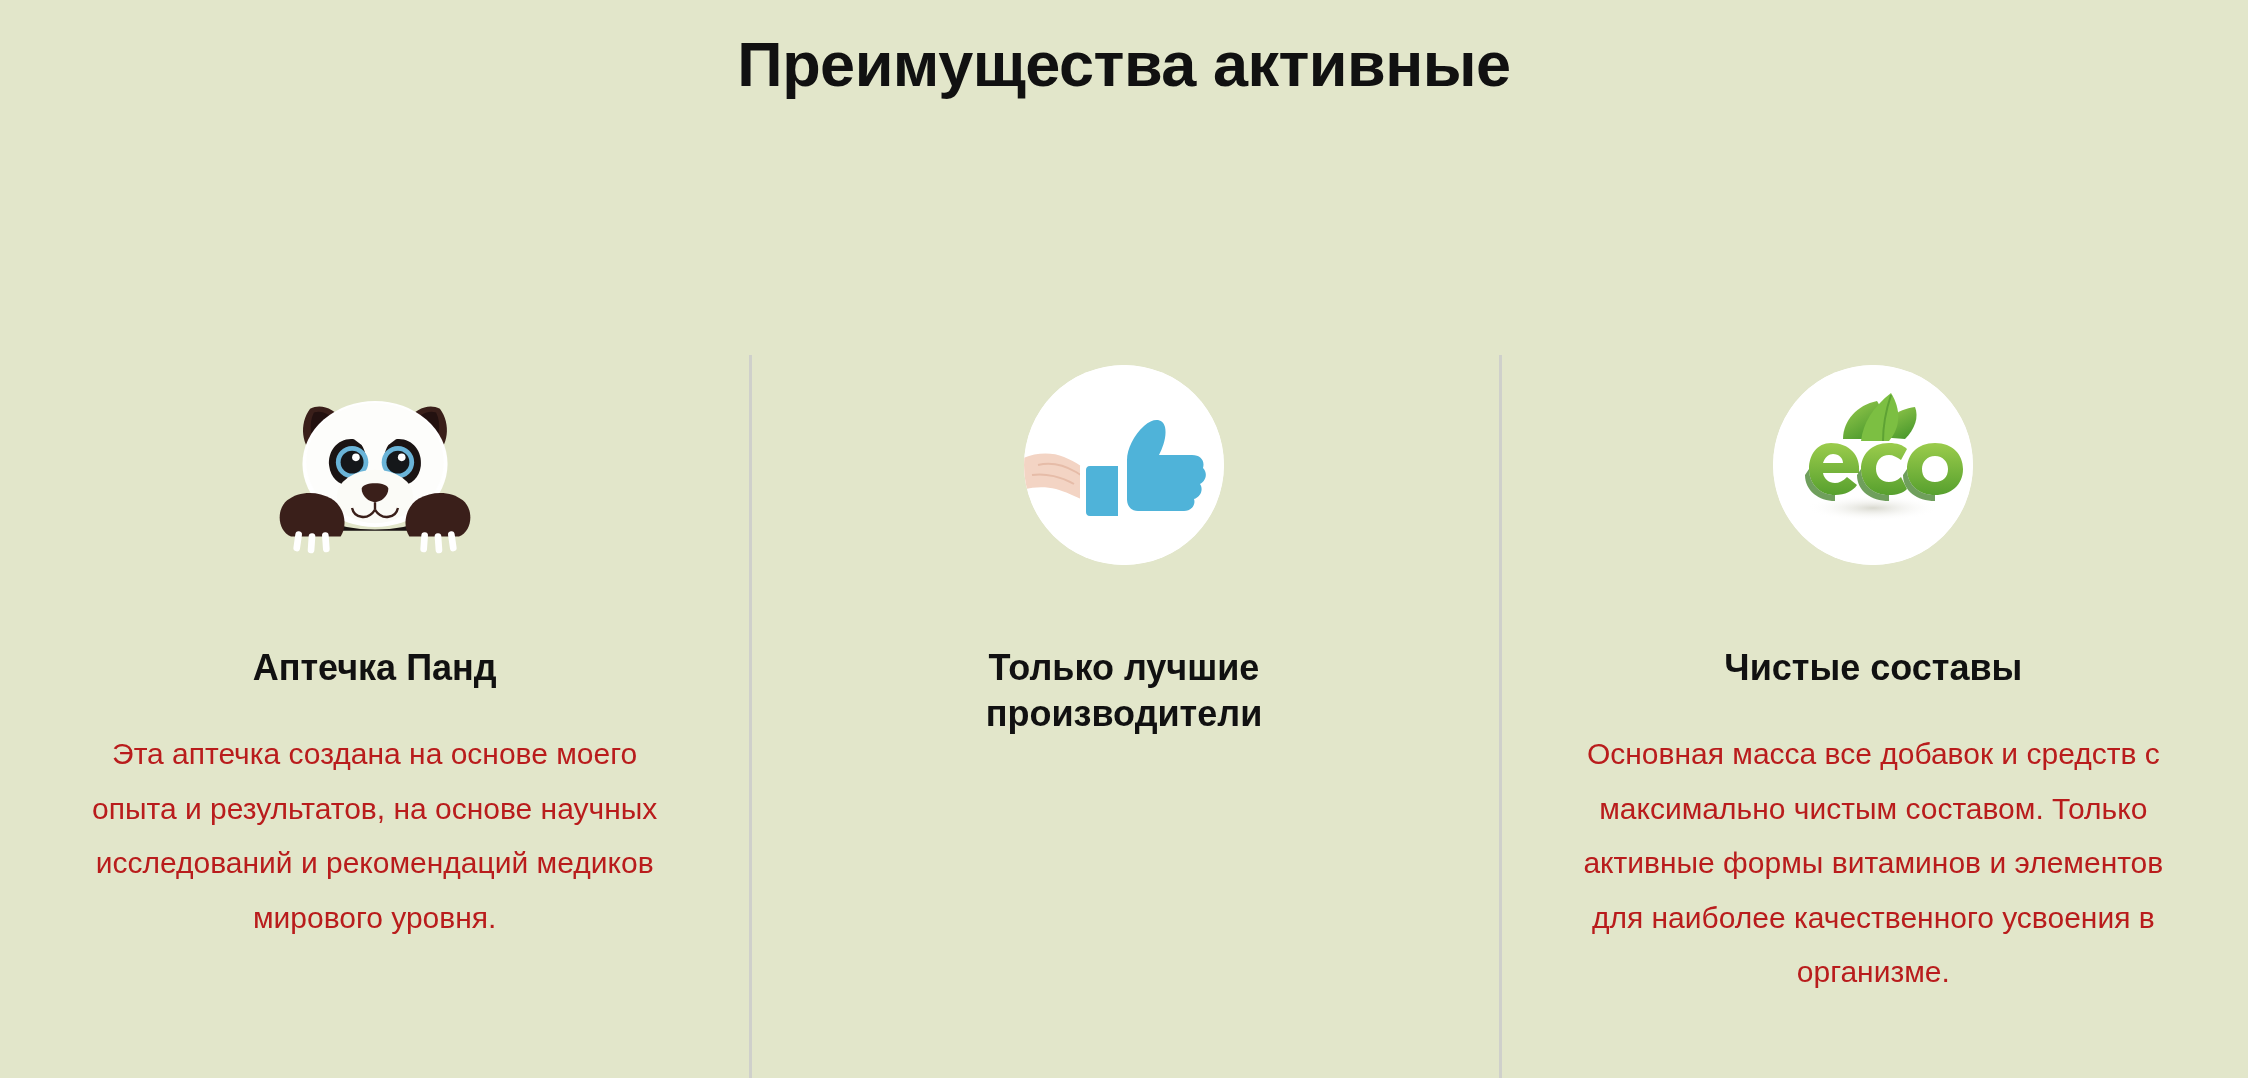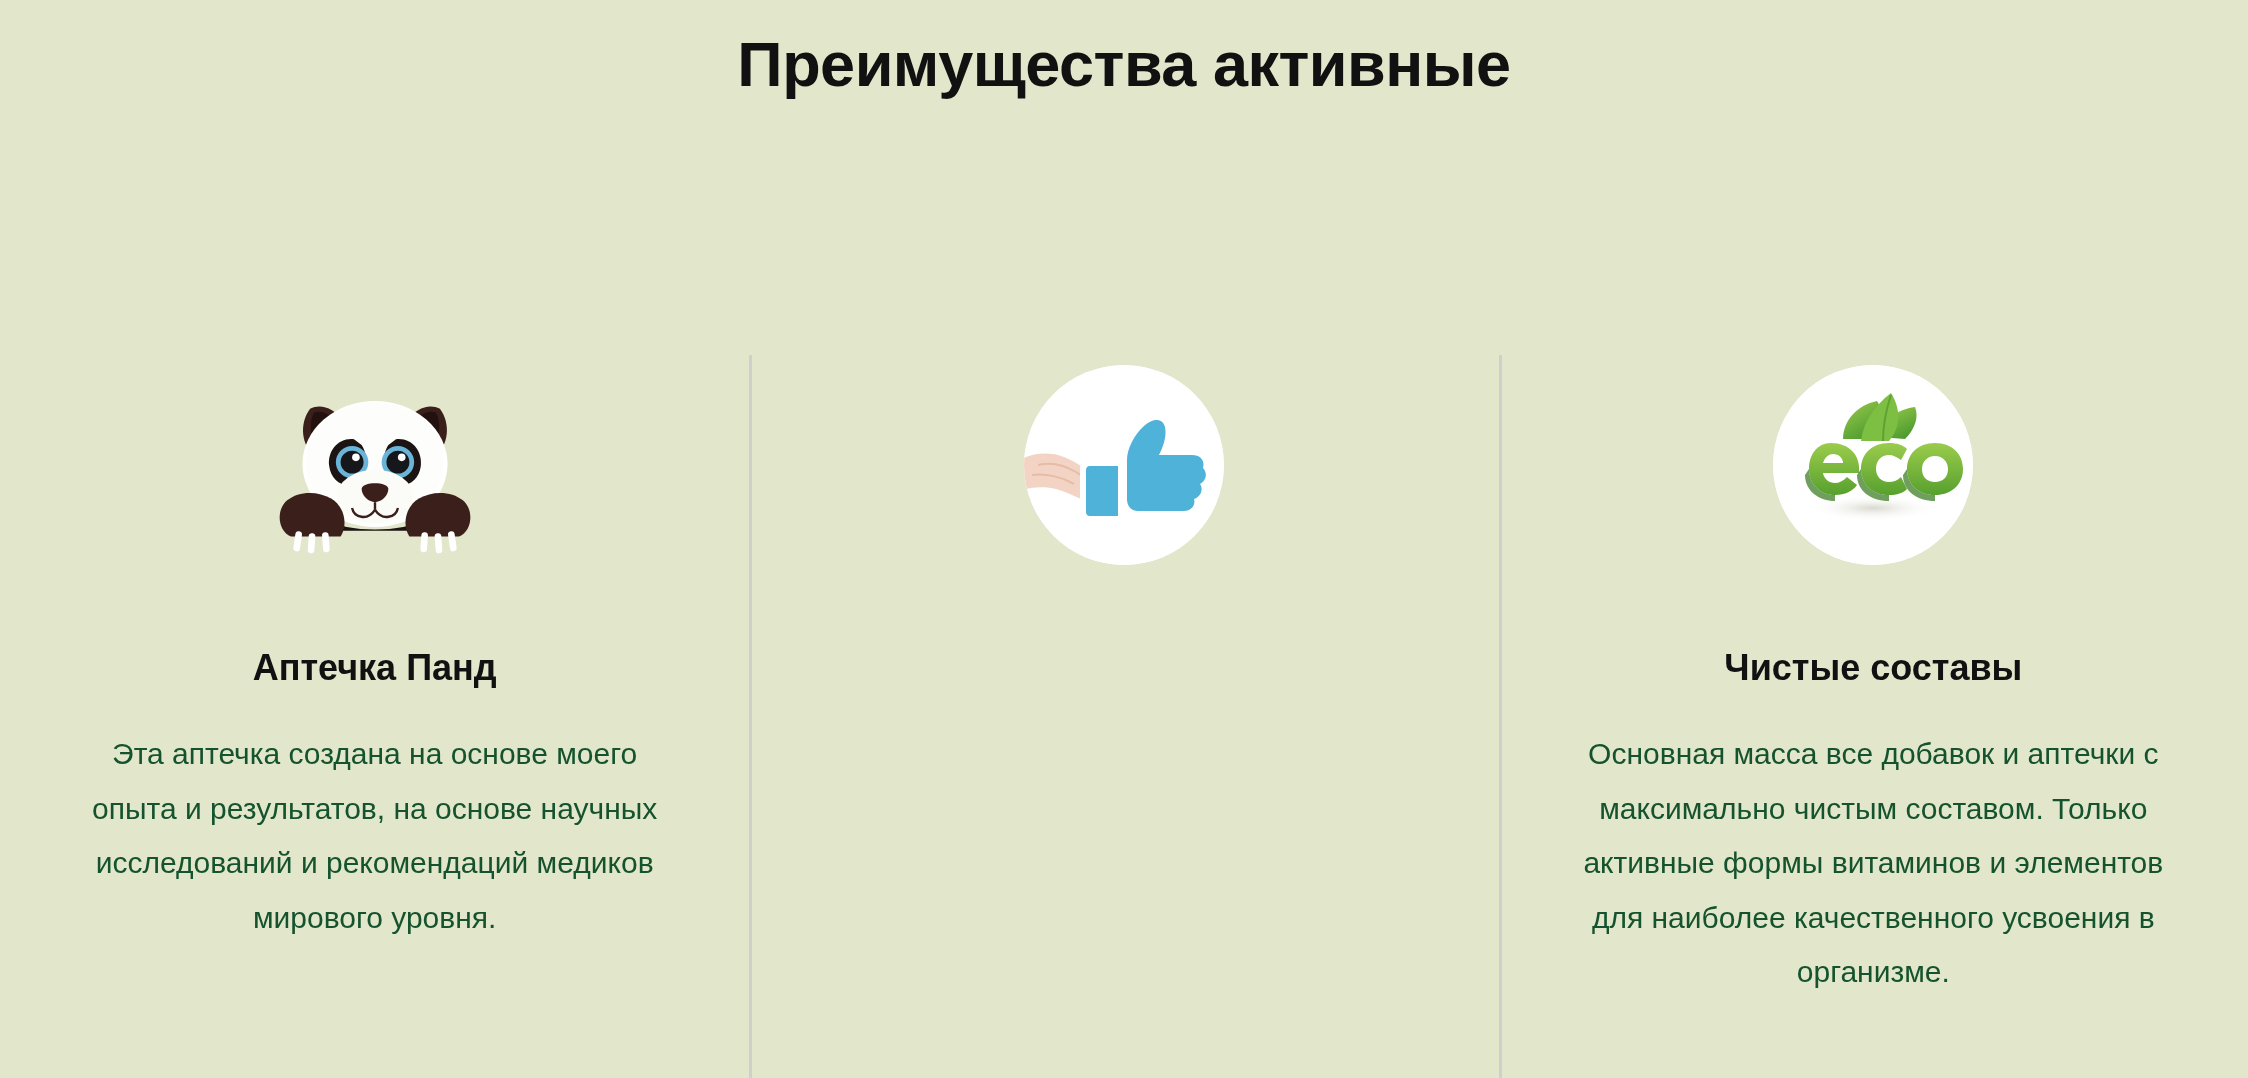--- a/index.html
+++ b/index.html
@@ -103,21 +103,21 @@
     font-weight: bold;
     color: #111111;
     text-align: center;
     line-height: 1.28;
     max-width: 560px;
   }
   .card-body {
     margin-top: 36px;
     font-size: 30px;
     font-weight: normal;
-    color: #14532d;
+    color: #b91c1c;
     text-align: center;
     line-height: 1.82;
     max-width: 600px;
   }
   .col-1 .card-body { max-width: 580px; }
   .col-2 .card-heading { max-width: 440px; }
   .col-2 .card-body { margin-top: 30px; max-width: 600px; }
   .col-3 .card-body { max-width: 620px; }
 </style>
 </head>
@@ -190,20 +190,21 @@
             <path d="M96 92 C96 80 104 64 116 54 C128 44 142 46 146 56 C150 66 146 78 142 86 L170 86 C182 86 188 94 186 104 C192 110 190 120 183 124 C187 131 183 140 176 143 C178 150 172 158 163 158 L112 158 C104 158 96 152 96 144 Z" fill="#ffffff"></path>
             <path d="M62 96 L96 96 L96 156 L62 156 C58 156 56 153 56 150 L56 102 C56 99 58 96 62 96 Z" fill="#ffffff"></path>
 
             <path d="M103 95 C103 84 110 70 120 61 C130 52 139 54 141 62 C143 71 139 82 135 90 L168 90 C177 90 181 96 179 103 C184 108 182 116 176 119 C180 125 176 132 170 134 C172 140 167 146 160 146 L114 146 C107 146 103 141 103 134 Z" fill="#4fb3d9"></path>
             <path d="M66 101 L94 101 L94 151 L66 151 C63 151 62 149 62 147 L62 105 C62 103 63 101 66 101 Z" fill="#4fb3d9"></path>
 
             <path d="M96 96 L103 96 L103 150 L96 150 Z" fill="#ffffff"></path>
           </svg>
         </div>
       </div>
+      <div class="card-heading">Только лучшие производители</div>
     </div>
 
     <div class="column col-3">
       <div class="icon-slot">
         <div class="icon-circle">
           <svg viewBox="0 0 200 200" width="200" height="200" aria-hidden="true">
             <circle cx="100" cy="100" r="100" fill="#ffffff"></circle>
             <defs>
               <linearGradient id="leafG" x1="0" y1="0" x2="0.6" y2="1">
                 <stop offset="0%" stop-color="#9ccd4f"></stop>
@@ -232,17 +233,17 @@
 
             <path d="M162 78 C144 78 134 90 134 104 C134 120 146 130 162 130 C178 130 190 120 190 104 C190 90 180 78 162 78 Z M162 91 C170 91 175 97 175 104 C175 112 170 117 162 117 C154 117 149 112 149 104 C149 97 154 91 162 91 Z" fill="url(#letterG)"></path>
 
             <path d="M36 104 C36 120 48 130 62 130 L62 136 C46 136 32 126 32 110 Z" fill="#3f7f25" opacity="0.75"></path>
             <path d="M88 104 C88 120 100 130 116 130 L116 136 C98 136 84 126 84 110 Z" fill="#3f7f25" opacity="0.75"></path>
             <path d="M134 104 C134 120 146 130 162 130 L162 136 C144 136 130 126 130 110 Z" fill="#3f7f25" opacity="0.75"></path>
           </svg>
         </div>
       </div>
       <div class="card-heading">Чистые составы</div>
-      <div class="card-body">Основная масса все добавок и аптечки с максимально чистым составом. Только активные формы витаминов и элементов для наиболее качественного усвоения в организме.</div>
+      <div class="card-body">Основная масса все добавок и средств с максимально чистым составом. Только активные формы витаминов и элементов для наиболее качественного усвоения в организме.</div>
     </div>
 
   </div>
 </div>
 
 </body></html>

